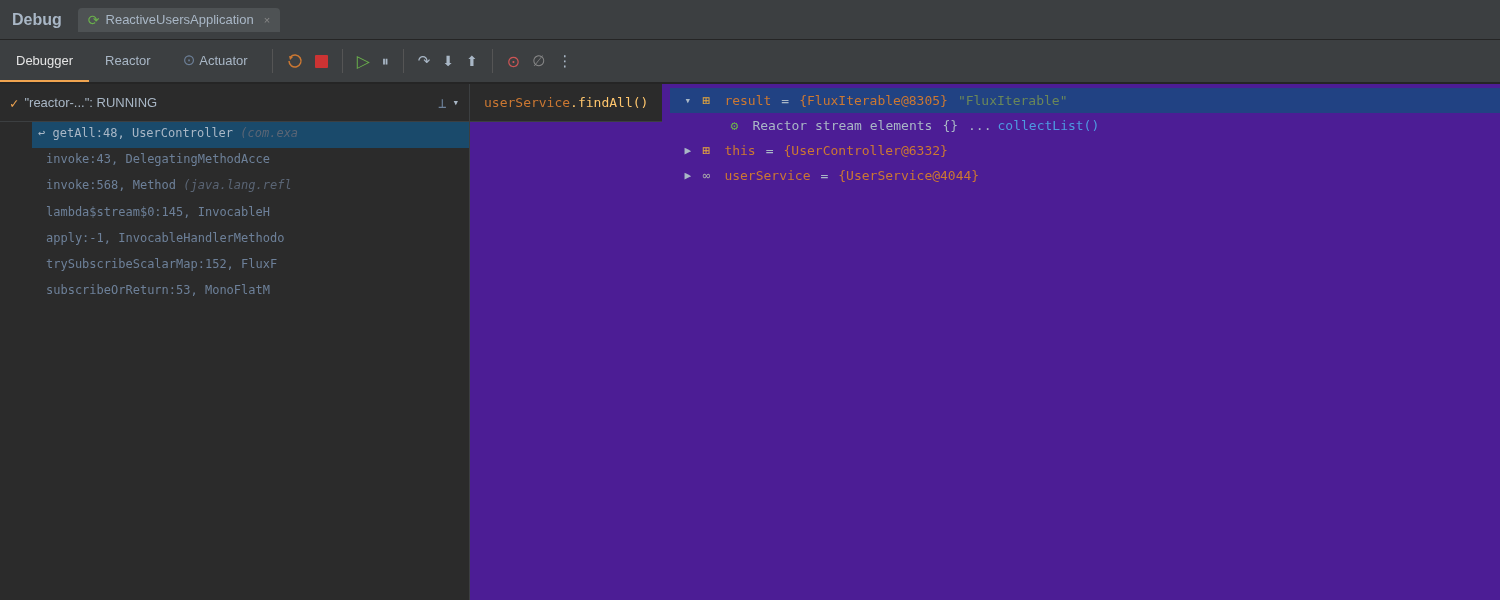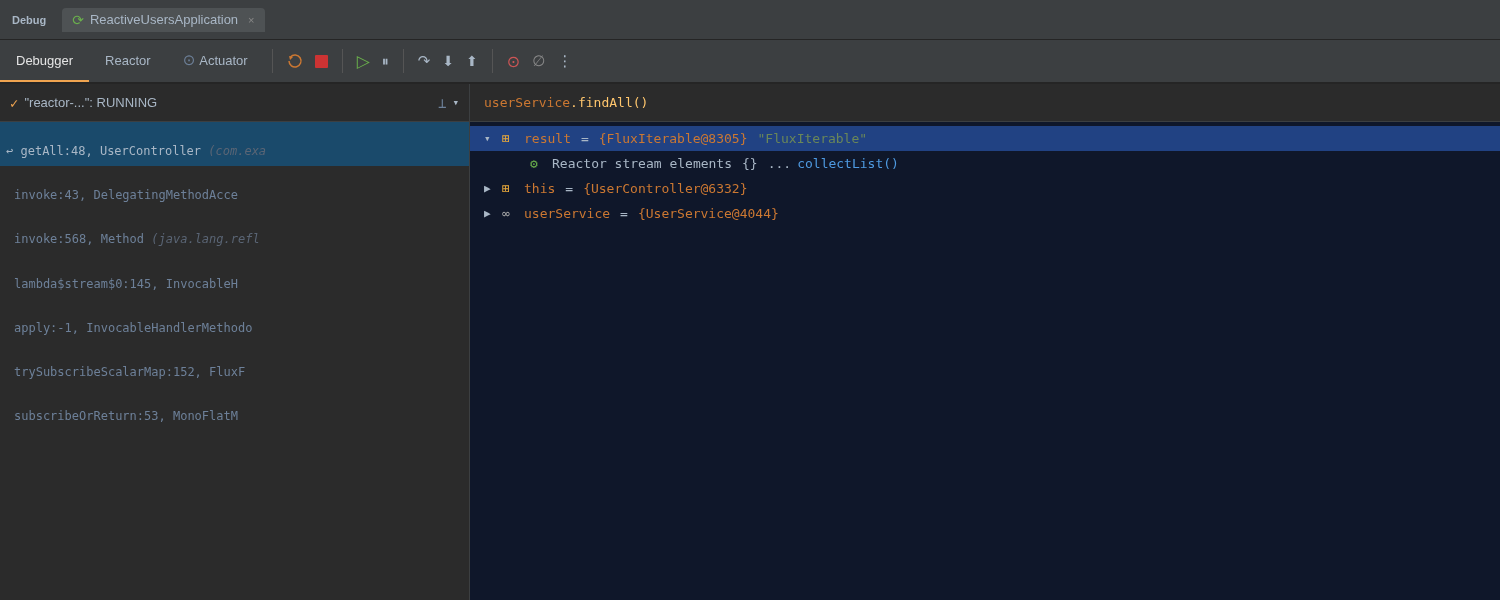--- a/index.html
+++ b/index.html
@@ -16,21 +16,21 @@
     .title-bar {
       background: #3c3f41;
       display: flex;
       align-items: center;
       height: 40px;
       padding: 0 12px;
       border-bottom: 1px solid #252525;
     }
     .title-bar-title {
       color: #a9b7c6;
-      font-size: 11px;
+      font-size: 16px;
       font-weight: bold;
       margin-right: 16px;
       font-family: sans-serif;
     }
     .tab {
       display: flex;
       align-items: center;
       background: #4e5254;
       border-radius: 4px 4px 0 0;
       padding: 4px 10px;
@@ -128,46 +128,48 @@
     .running-text { color: #a9b7c6; font-size: 13px; font-family: sans-serif; }
     .filter-icon { color: #6d8099; font-size: 14px; margin-left: auto; cursor: pointer; }
     .dropdown-arrow { color: #a9b7c6; font-size: 11px; cursor: pointer; }
 
     
     .stack-list {
       overflow-y: auto;
       height: calc(100% - 38px);
     }
     .stack-item {
-      padding: 20px 10px 5px 14px;
+      padding: 2px 10px 5px 14px;
       font-size: 12px;
       line-height: 1.6;
       cursor: pointer;
       white-space: nowrap;
       overflow: hidden;
       text-overflow: ellipsis;
       color: #6d8099;
+      margin-left: 32px;
     }
     .stack-item.current {
       background: #1a4a6b;
       color: #a9b7c6;
       padding-left: 6px;
     }
     .stack-item.current::before {
       content: '↩ ';
       color: #a9b7c6;
     }
     .stack-item-faded { color: #5a6575; font-style: italic; }
 
     
     .right-panel {
       flex: 1;
-      background: #0f172a;
-      display: flex;
-      flex-direction: column;
+      background: #4c1d95;
+      display: flex;
+      flex-direction: row;
+      gap: 8px;
     }
 
     
     .expression-bar {
       background: #2b2b2b;
       border-bottom: 1px solid #3c3f41;
       height: 38px;
       display: flex;
       align-items: center;
       padding: 0 14px;

